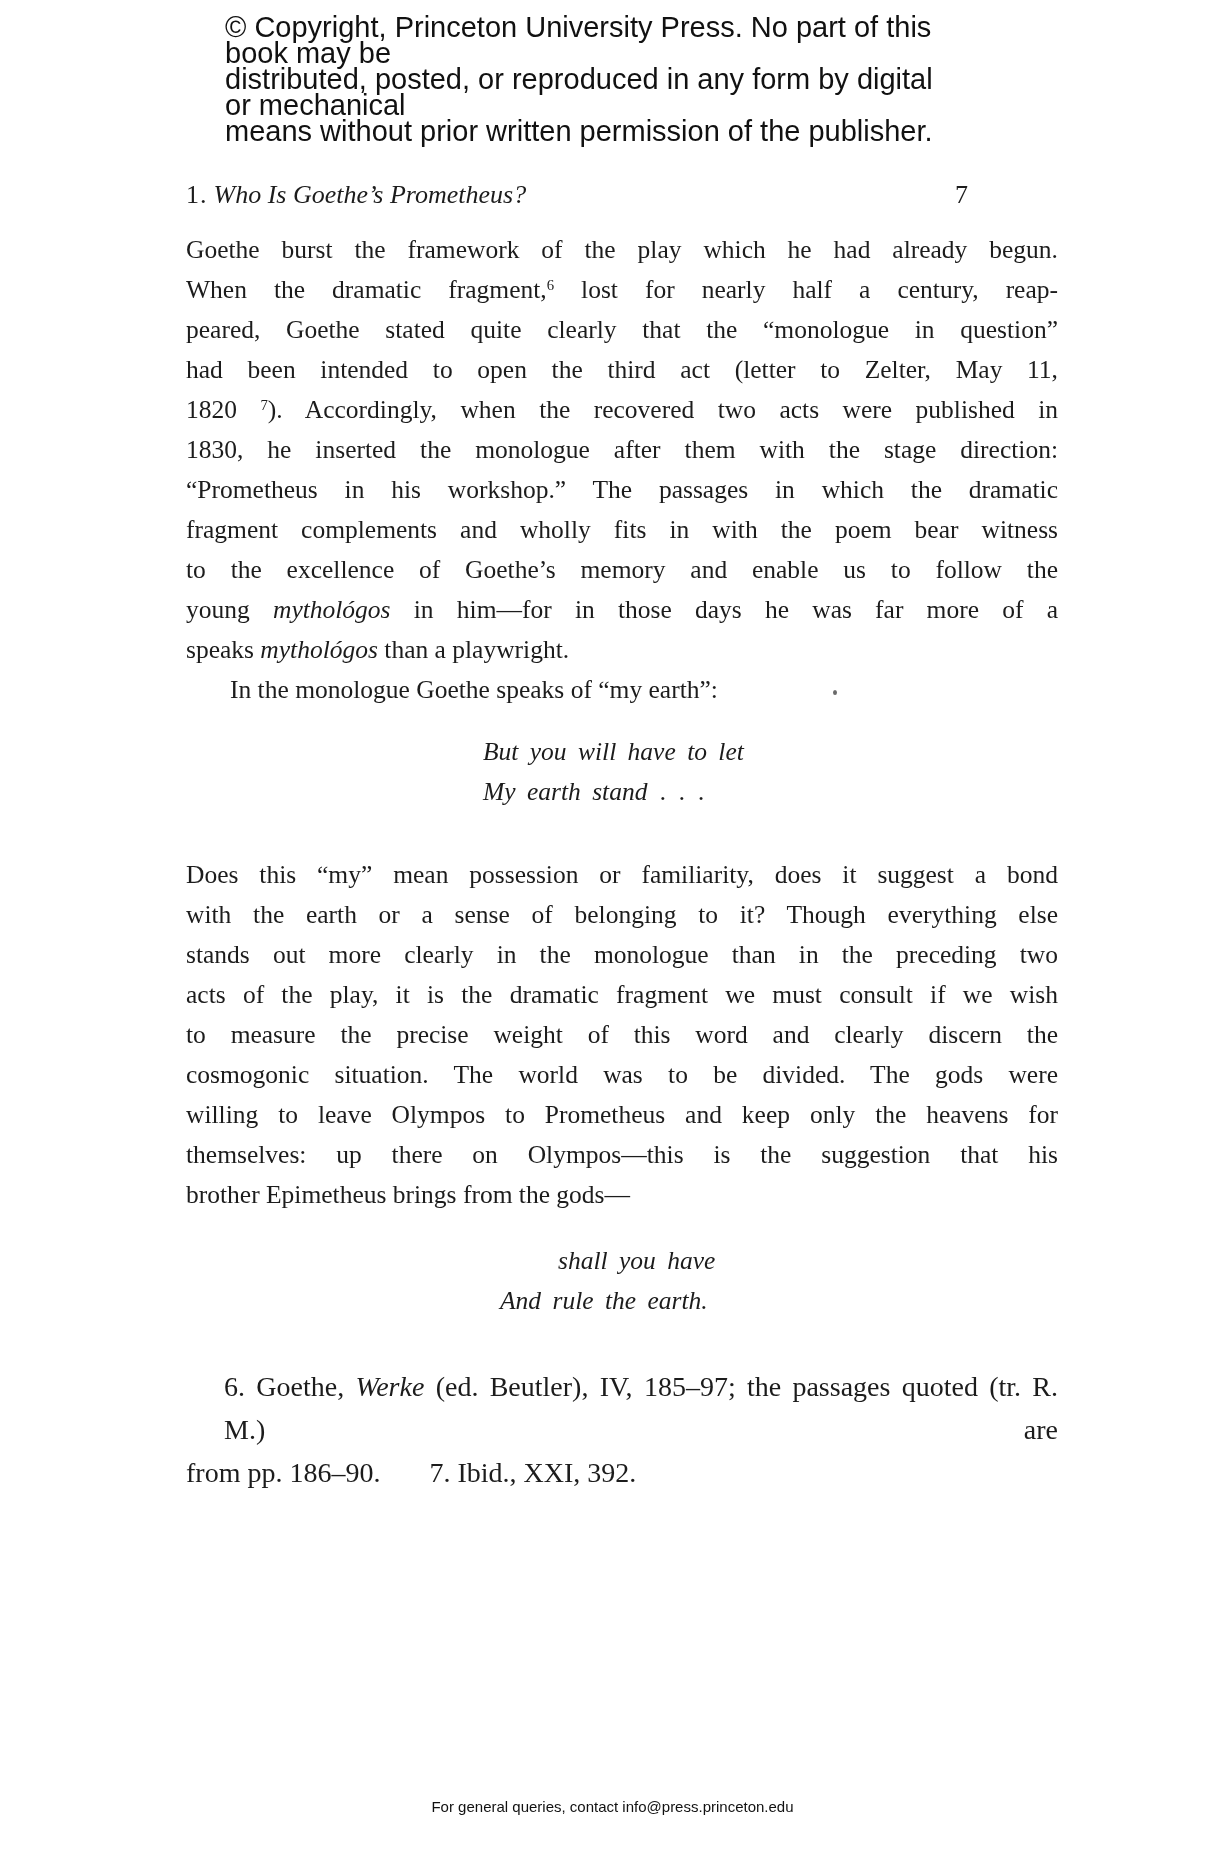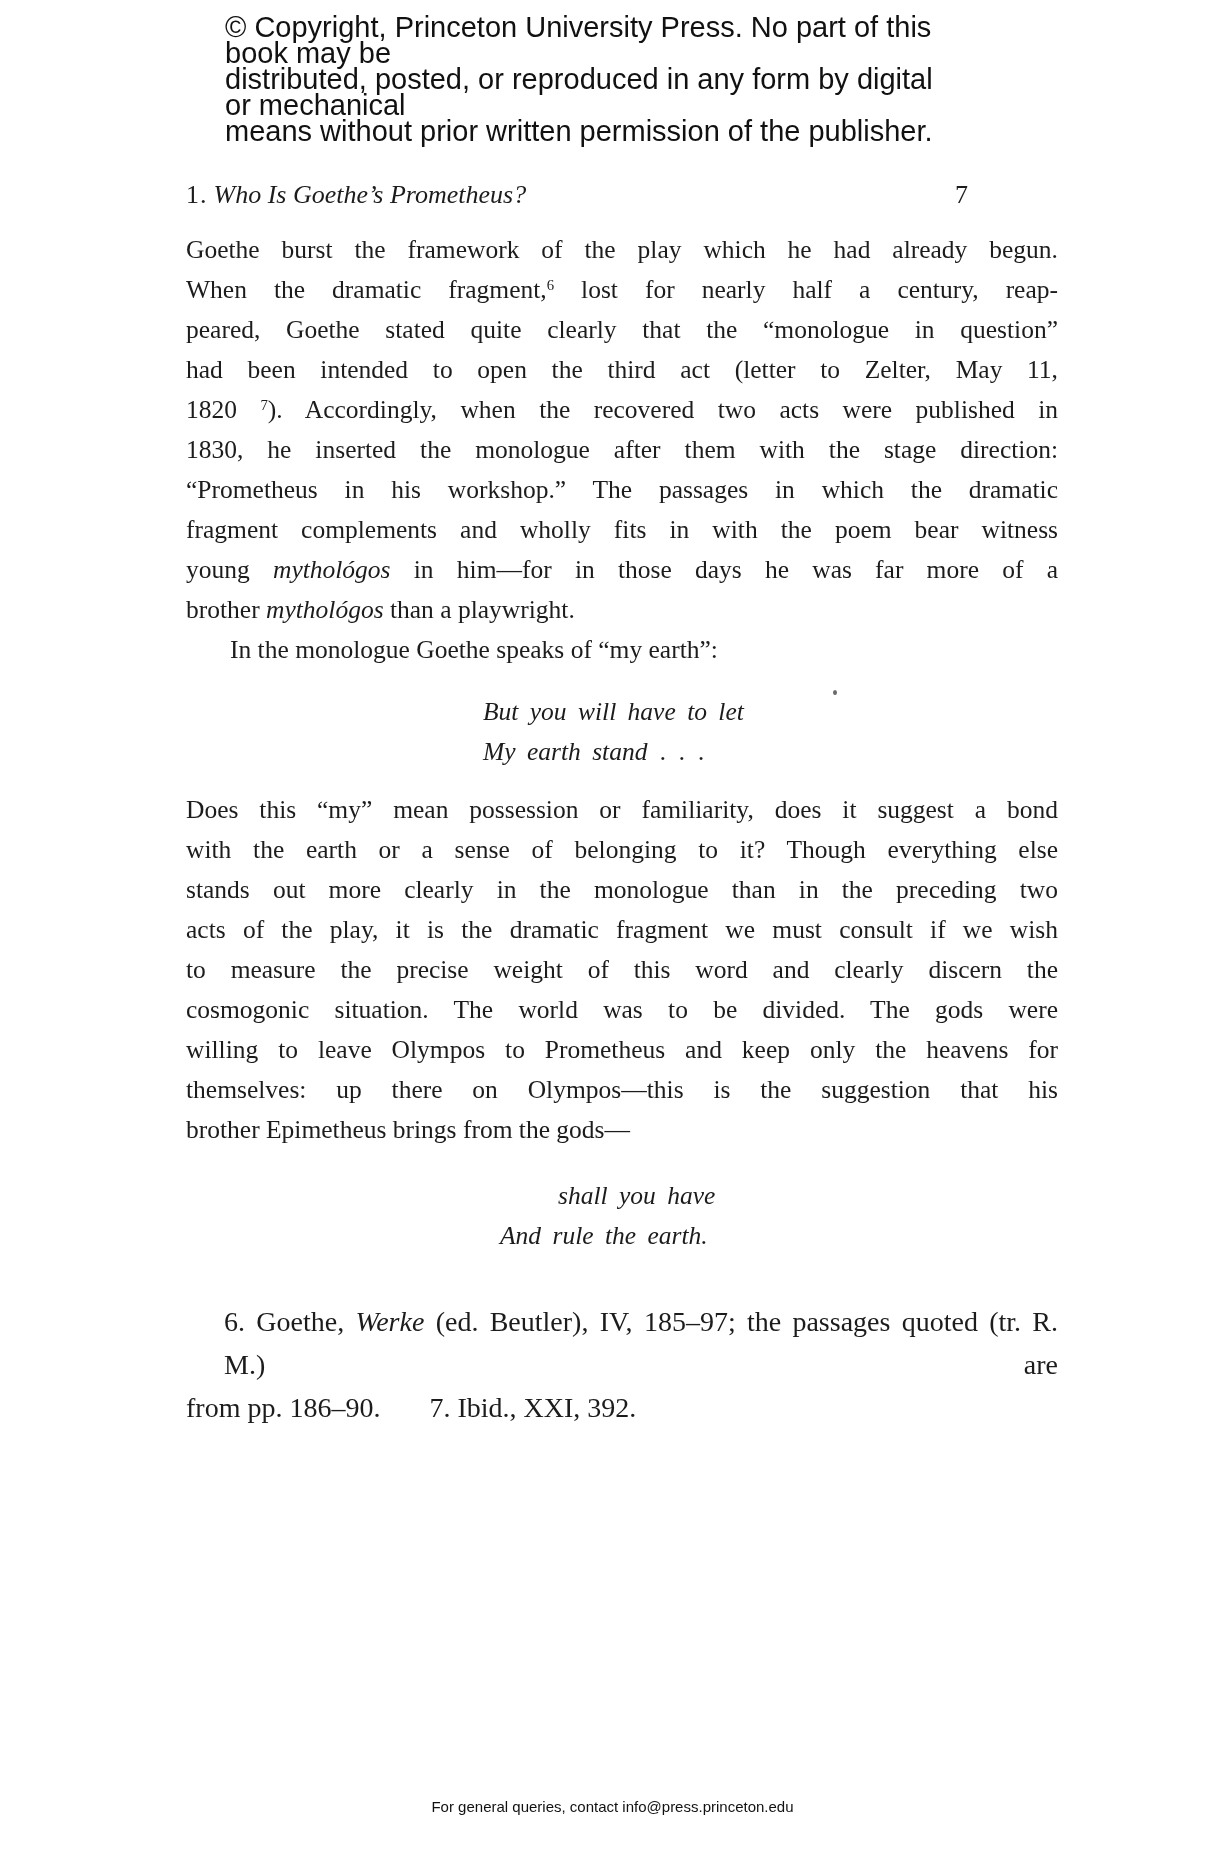--- a/index.html
+++ b/index.html
@@ -52,21 +52,21 @@
 
   .para .line.ind { padding-left: 44px; }
 
   .quote {
     font-style: italic;
     word-spacing: 5px;
   }
   .quote1 { margin-top: 22px; margin-left: 297px; }
   .quote2 { margin-top: 26px; margin-left: 314px; }
   .quote2 .line.ind { padding-left: 58px; }
-  .para3 { margin-top: 18px; }
+  .para3 { margin-top: 43px; }
 
   .footnote {
     margin-top: 44px;
     font-size: 28px;
     line-height: 43px;
   }
   .footnote .line.ind { padding-left: 38px; }
 
   
   .artifact-dot {
@@ -108,22 +108,23 @@
   <div class="body-col">
     <div class="para para1">
         <div class="line just"><span class="">Goethe burst the framework of the play which he had already begun.</span></div>
         <div class="line just"><span class="">When the dramatic fragment,</span><span class="sup">6</span><span class=""> lost for nearly half a century, reap-</span></div>
         <div class="line just"><span class="">peared, Goethe stated quite clearly that the “monologue in question”</span></div>
         <div class="line just"><span class="">had been intended to open the third act (letter to Zelter, May 11,</span></div>
         <div class="line just"><span class="">1820 </span><span class="sup">7</span><span class="">). Accordingly, when the recovered two acts were published in</span></div>
         <div class="line just"><span class="">1830, he inserted the monologue after them with the stage direction:</span></div>
         <div class="line just"><span class="">“Prometheus in his workshop.” The passages in which the dramatic</span></div>
         <div class="line just"><span class="">fragment complements and wholly fits in with the poem bear witness</span></div>
+        <div class="line just"><span class="">to the excellence of Goethe’s memory and enable us to follow the</span></div>
         <div class="line just"><span class="">young </span><span class="it ">mythológos</span><span class=""> in him—for in those days he was far more of a</span></div>
-        <div class="line"><span class="">brother </span><span class="it ">mythológos</span><span class=""> than a playwright.</span></div>
+        <div class="line"><span class="">speaks </span><span class="it ">mythológos</span><span class=""> than a playwright.</span></div>
       </div>
 
     <div class="para para2">
         <div class="line ind"><span class="">In the monologue Goethe speaks of “my earth”:</span></div>
       </div>
 
     <div class="quote quote1">
         <div class="line"><span class="">But you will have to let</span></div>
         <div class="line"><span class="">My earth stand . . .</span></div>
       </div>

